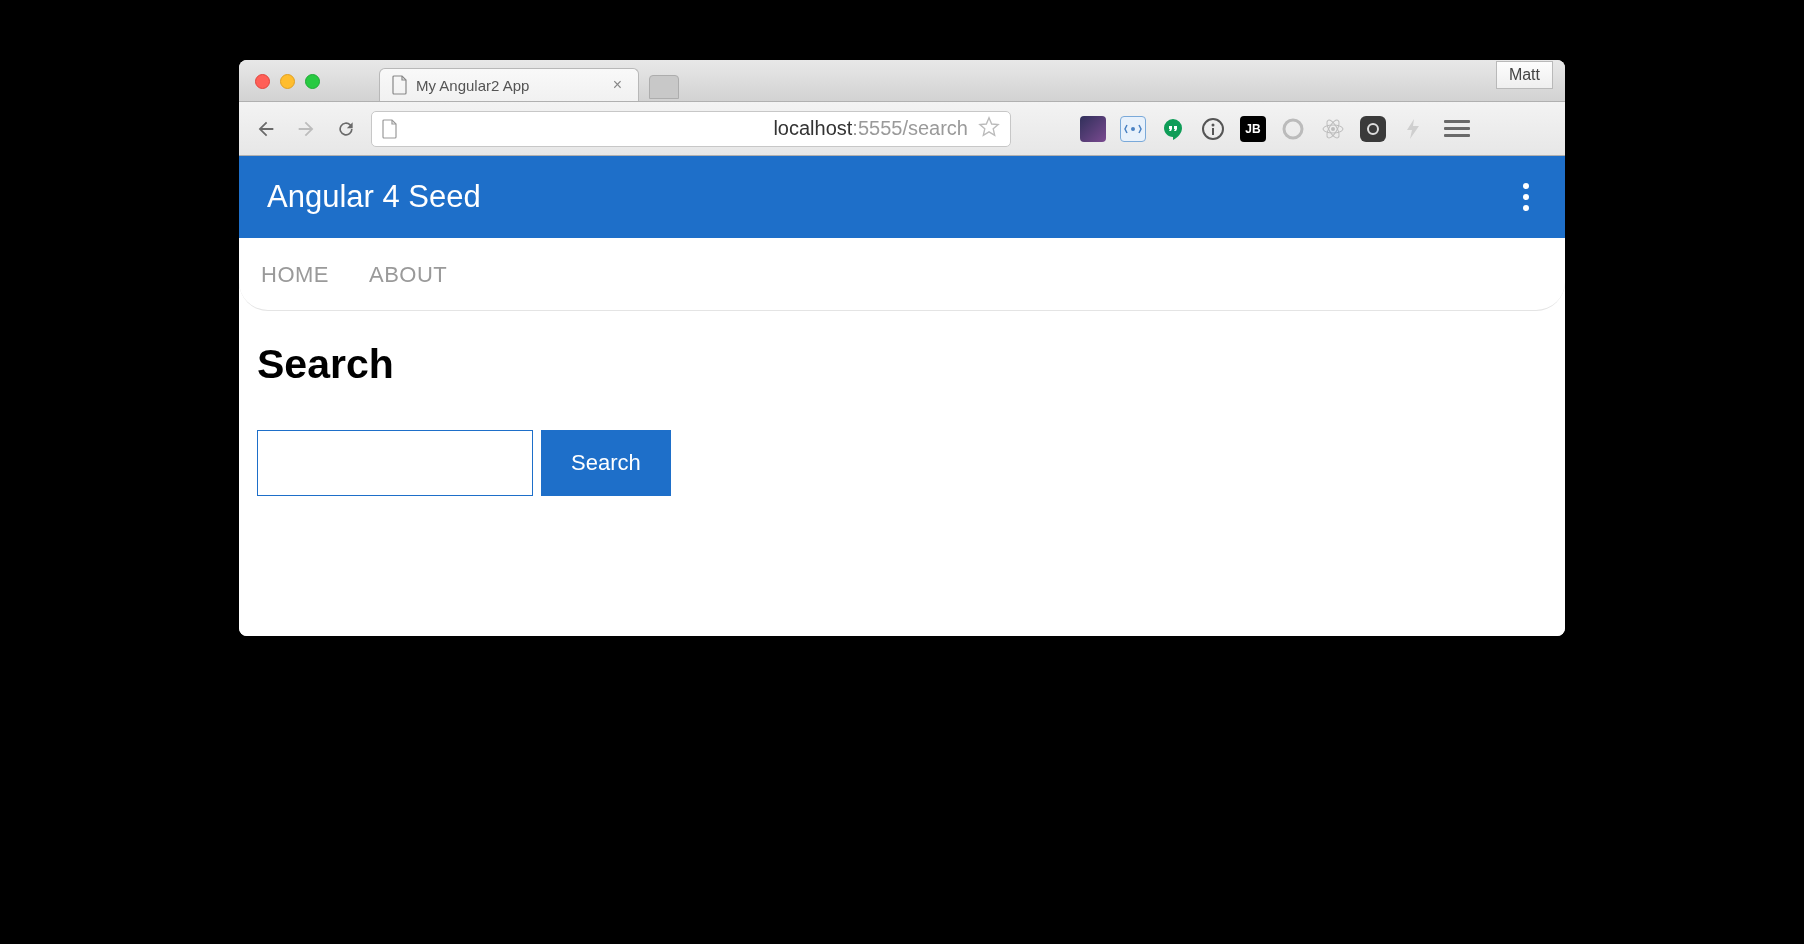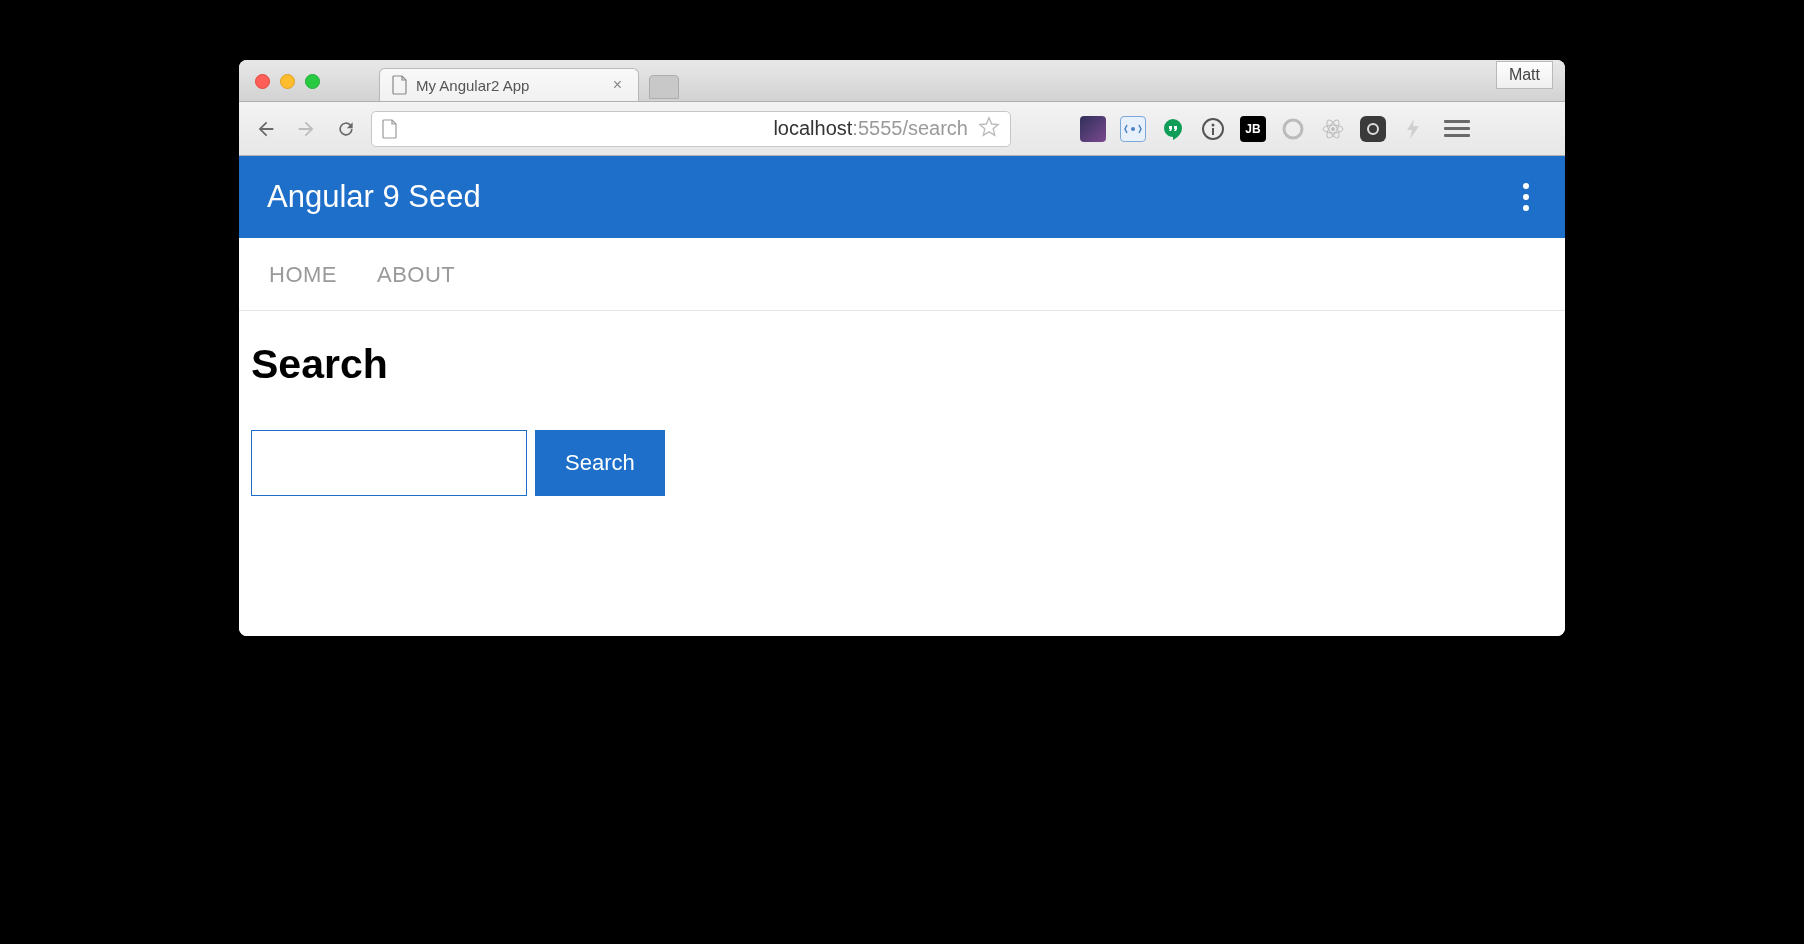--- a/index.html
+++ b/index.html
@@ -206,32 +206,33 @@
     }
     .app-menu-dots span {
       width: 6px;
       height: 6px;
       background: #fff;
       border-radius: 50%;
     }
     .nav-links {
       display: flex;
       gap: 40px;
-      padding: 24px 30px 22px;
+      padding: 24px 22px 22px;
       border-bottom: 1px solid #e4e4e4;
+      border-radius: 29px;
     }
     .nav-link {
       color: #9a9a9a;
       font-size: 22px;
       font-weight: 400;
       letter-spacing: 0.5px;
       cursor: pointer;
     }
     .main-area {
-      padding: 30px 0 40px 12px;
+      padding: 30px 0 40px 18px;
     }
     .page-heading {
       font-size: 41px;
       font-weight: 700;
       color: #000;
       margin-bottom: 42px;
       padding-left: 0;
     }
     .search-row {
       display: flex;
@@ -365,21 +366,21 @@
     </div>
     <div class="menu-hamburger">
       <div></div>
         <div></div>
         <div></div>
     </div>
   </div>
 
   <div class="page-content">
     <div class="app-header">
-      <div class="app-title">Angular 9 Seed</div>
+      <div class="app-title">Angular 4 Seed</div>
       <div class="app-menu-dots">
         <span></span>
           <span></span>
           <span></span>
       </div>
     </div>
     <div class="nav-links">
       <div class="nav-link">HOME</div>
       <div class="nav-link">ABOUT</div>
     </div>

